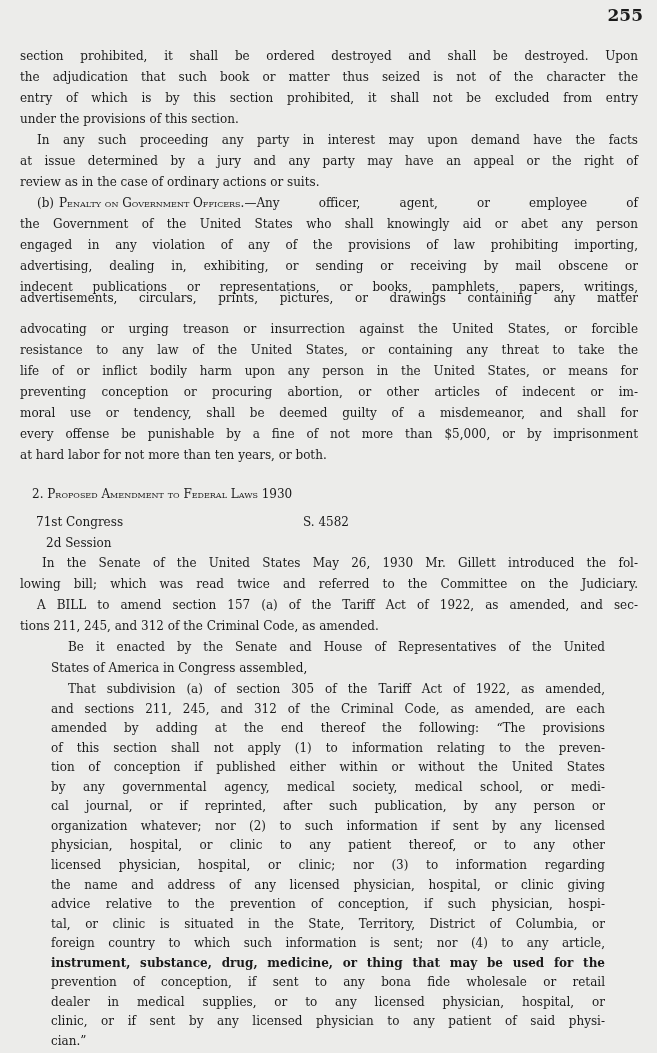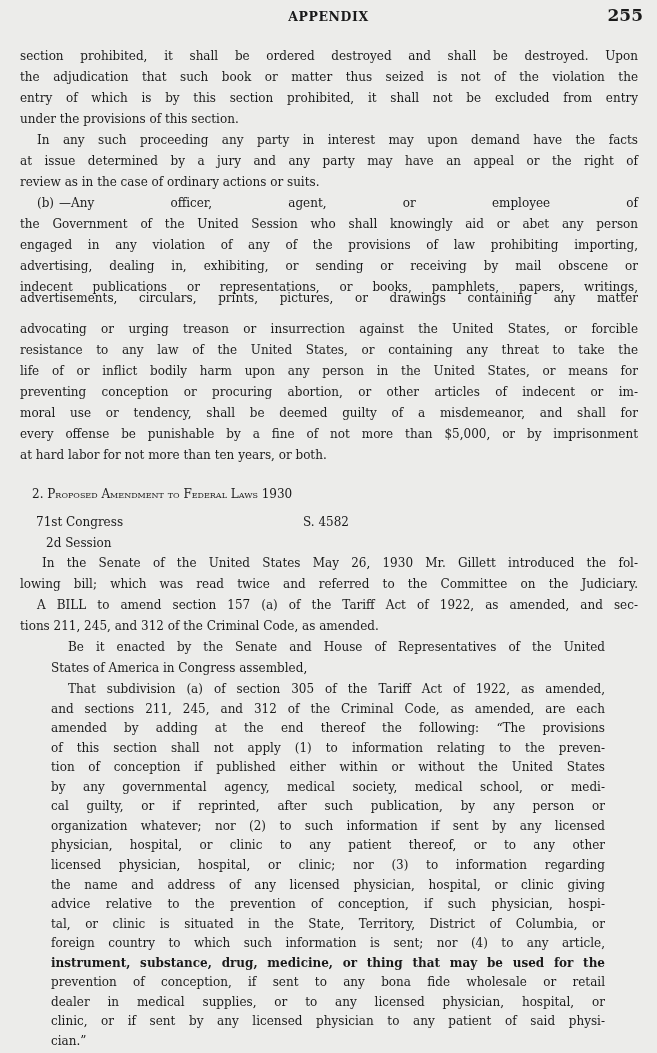--- a/index.html
+++ b/index.html
@@ -31,45 +31,45 @@
     }
     .just { text-align: justify; text-align-last: justify; }
     .sc { font-variant: small-caps; }
   </style>
 </head>
 <body>
 
 <div class="page">
 
   <div class="header">
-    <div class="running-head">APPENDIX</div>
     <div class="page-num">255</div>
   </div>
 
   <div>
     <div class="line just" style="top:46px;left:20px;width:618px;">section prohibited, it shall be ordered destroyed and shall be destroyed.  Upon</div>
-    <div class="line just" style="top:67px;left:20px;width:618px;">the adjudication that such book or matter thus seized is not of the violation the</div>
+    <div class="line just" style="top:67px;left:20px;width:618px;">the adjudication that such book or matter thus seized is not of the character the</div>
     <div class="line just" style="top:88px;left:20px;width:618px;">entry of which is by this section prohibited, it shall not be excluded from entry</div>
     <div class="line" style="top:109px;left:20px;">under the provisions of this section.</div>
   </div>
 
   <div>
     <div class="line just" style="top:130px;left:37px;width:601px;">In any such proceeding any party in interest may upon demand have the facts</div>
     <div class="line just" style="top:151px;left:20px;width:618px;">at issue determined by a jury and any party may have an appeal or the right of</div>
     <div class="line" style="top:172px;left:20px;">review as in the case of ordinary actions or suits.</div>
   </div>
 
   <div>
     <div class="line" style="top:193px;left:37px;width:601px;display:flex;justify-content:space-between;">
       <span>(b)</span>
       <span style="flex:1;margin-left:5px;display:flex;">
+        <span class="sc">Penalty on Government Officers.</span>
         <span style="flex:1;text-align:justify;text-align-last:justify;">—Any officer, agent, or employee of</span>
       </span>
     </div>
-    <div class="line just" style="top:214px;left:20px;width:618px;">the Government of the United Session who shall knowingly aid or abet any person</div>
+    <div class="line just" style="top:214px;left:20px;width:618px;">the Government of the United States who shall knowingly aid or abet any person</div>
     <div class="line just" style="top:235px;left:20px;width:618px;">engaged in any violation of any of the provisions of law prohibiting importing,</div>
     <div class="line just" style="top:256px;left:20px;width:618px;">advertising, dealing in, exhibiting, or sending or receiving by mail obscene or</div>
     <div class="line just" style="top:277px;left:20px;width:618px;">indecent publications or representations, or books, pamphlets, papers, writings,</div>
     <div class="line just" style="top:288px;left:20px;width:618px;">advertisements, circulars, prints, pictures, or drawings containing any matter</div>
     <div class="line just" style="top:319px;left:20px;width:618px;">advocating or urging treason or insurrection against the United States, or forcible</div>
     <div class="line just" style="top:340px;left:20px;width:618px;">resistance to any law of the United States, or containing any threat to take the</div>
     <div class="line just" style="top:361px;left:20px;width:618px;">life of or inflict bodily harm upon any person in the United States, or means for</div>
     <div class="line just" style="top:382px;left:20px;width:618px;">preventing conception or procuring abortion, or other articles of indecent or im-</div>
     <div class="line just" style="top:403px;left:20px;width:618px;">moral use or tendency, shall be deemed guilty of a misdemeanor, and shall for</div>
     <div class="line just" style="top:424px;left:20px;width:618px;">every offense be punishable by a fine of not more than $5,000, or by imprisonment</div>
@@ -102,21 +102,21 @@
     <div class="line" style="top:658px;left:51px;">States of America in Congress assembled,</div>
   </div>
 
   <div>
     <div class="line just" style="top:679px;left:68px;width:537px;">That subdivision (a) of section 305 of the Tariff Act of 1922, as amended,</div>
     <div class="line just" style="top: 698.6px; left: 51px; width: 554px;">and sections 211, 245, and 312 of the Criminal Code, as amended, are each</div>
     <div class="line just" style="top: 718.1px; left: 51px; width: 554px;">amended by adding at the end thereof the following: “The provisions</div>
     <div class="line just" style="top: 737.7px; left: 51px; width: 554px;">of this section shall not apply (1) to information relating to the preven-</div>
     <div class="line just" style="top: 757.2px; left: 51px; width: 554px;">tion of conception if published either within or without the United States</div>
     <div class="line just" style="top: 776.8px; left: 51px; width: 554px;">by any governmental agency, medical society, medical school, or medi-</div>
-    <div class="line just" style="top: 796.3px; left: 51px; width: 554px;">cal guilty, or if reprinted, after such publication, by any person or</div>
+    <div class="line just" style="top: 796.3px; left: 51px; width: 554px;">cal journal, or if reprinted, after such publication, by any person or</div>
     <div class="line just" style="top: 815.9px; left: 51px; width: 554px;">organization whatever; nor (2) to such information if sent by any licensed</div>
     <div class="line just" style="top: 835.4px; left: 51px; width: 554px;">physician, hospital, or clinic to any patient thereof, or to any other</div>
     <div class="line just" style="top: 855px; left: 51px; width: 554px;">licensed physician, hospital, or clinic; nor (3) to information regarding</div>
     <div class="line just" style="top: 874.6px; left: 51px; width: 554px;">the name and address of any licensed physician, hospital, or clinic giving</div>
     <div class="line just" style="top: 894.1px; left: 51px; width: 554px;">advice relative to the prevention of conception, if such physician, hospi-</div>
     <div class="line just" style="top: 913.7px; left: 51px; width: 554px;">tal, or clinic is situated in the State, Territory, District of Columbia, or</div>
     <div class="line just" style="top: 933.2px; left: 51px; width: 554px;">foreign country to which such information is sent; nor (4) to any article,</div>
     <div class="line just" style="top: 952.8px; left: 51px; width: 554px; font-weight: bold;">instrument, substance, drug, medicine, or thing that may be used for the</div>
     <div class="line just" style="top: 972.3px; left: 51px; width: 554px;">prevention of conception, if sent to any bona fide wholesale or retail</div>
     <div class="line just" style="top: 991.9px; left: 51px; width: 554px;">dealer in medical supplies, or to any licensed physician, hospital, or</div>

